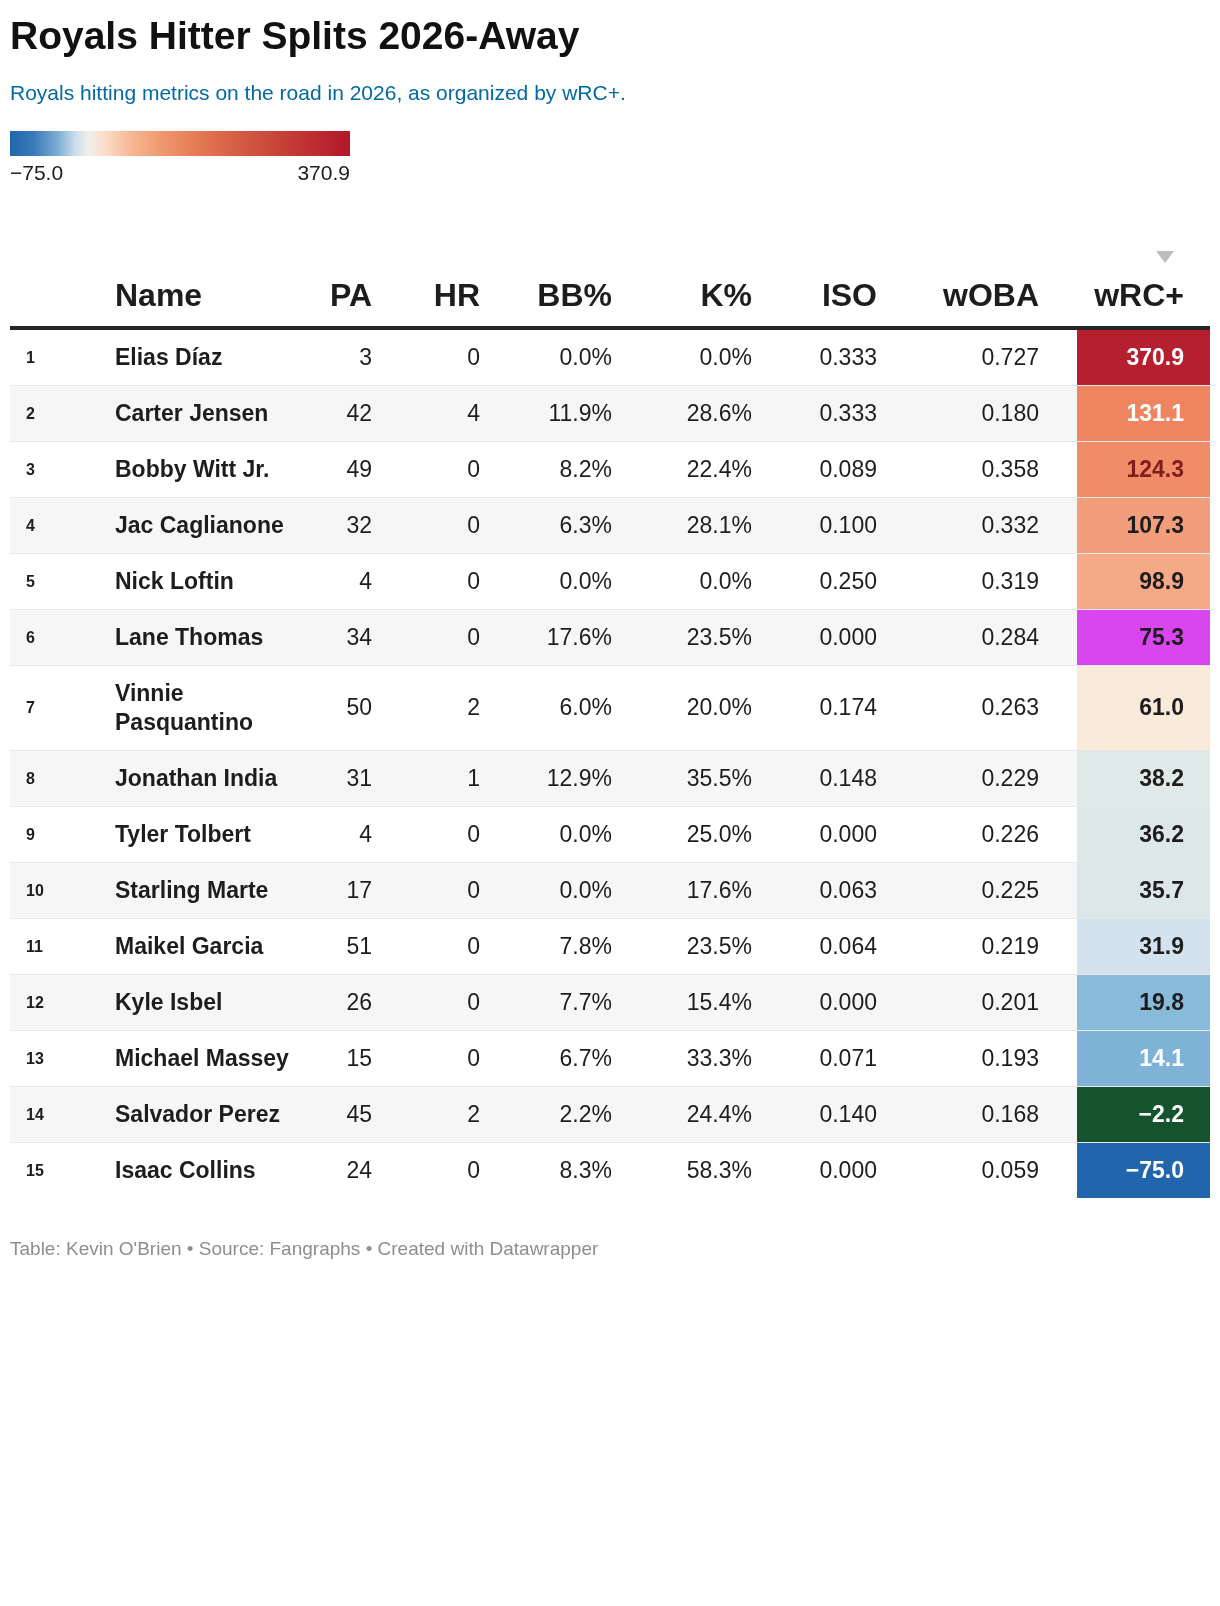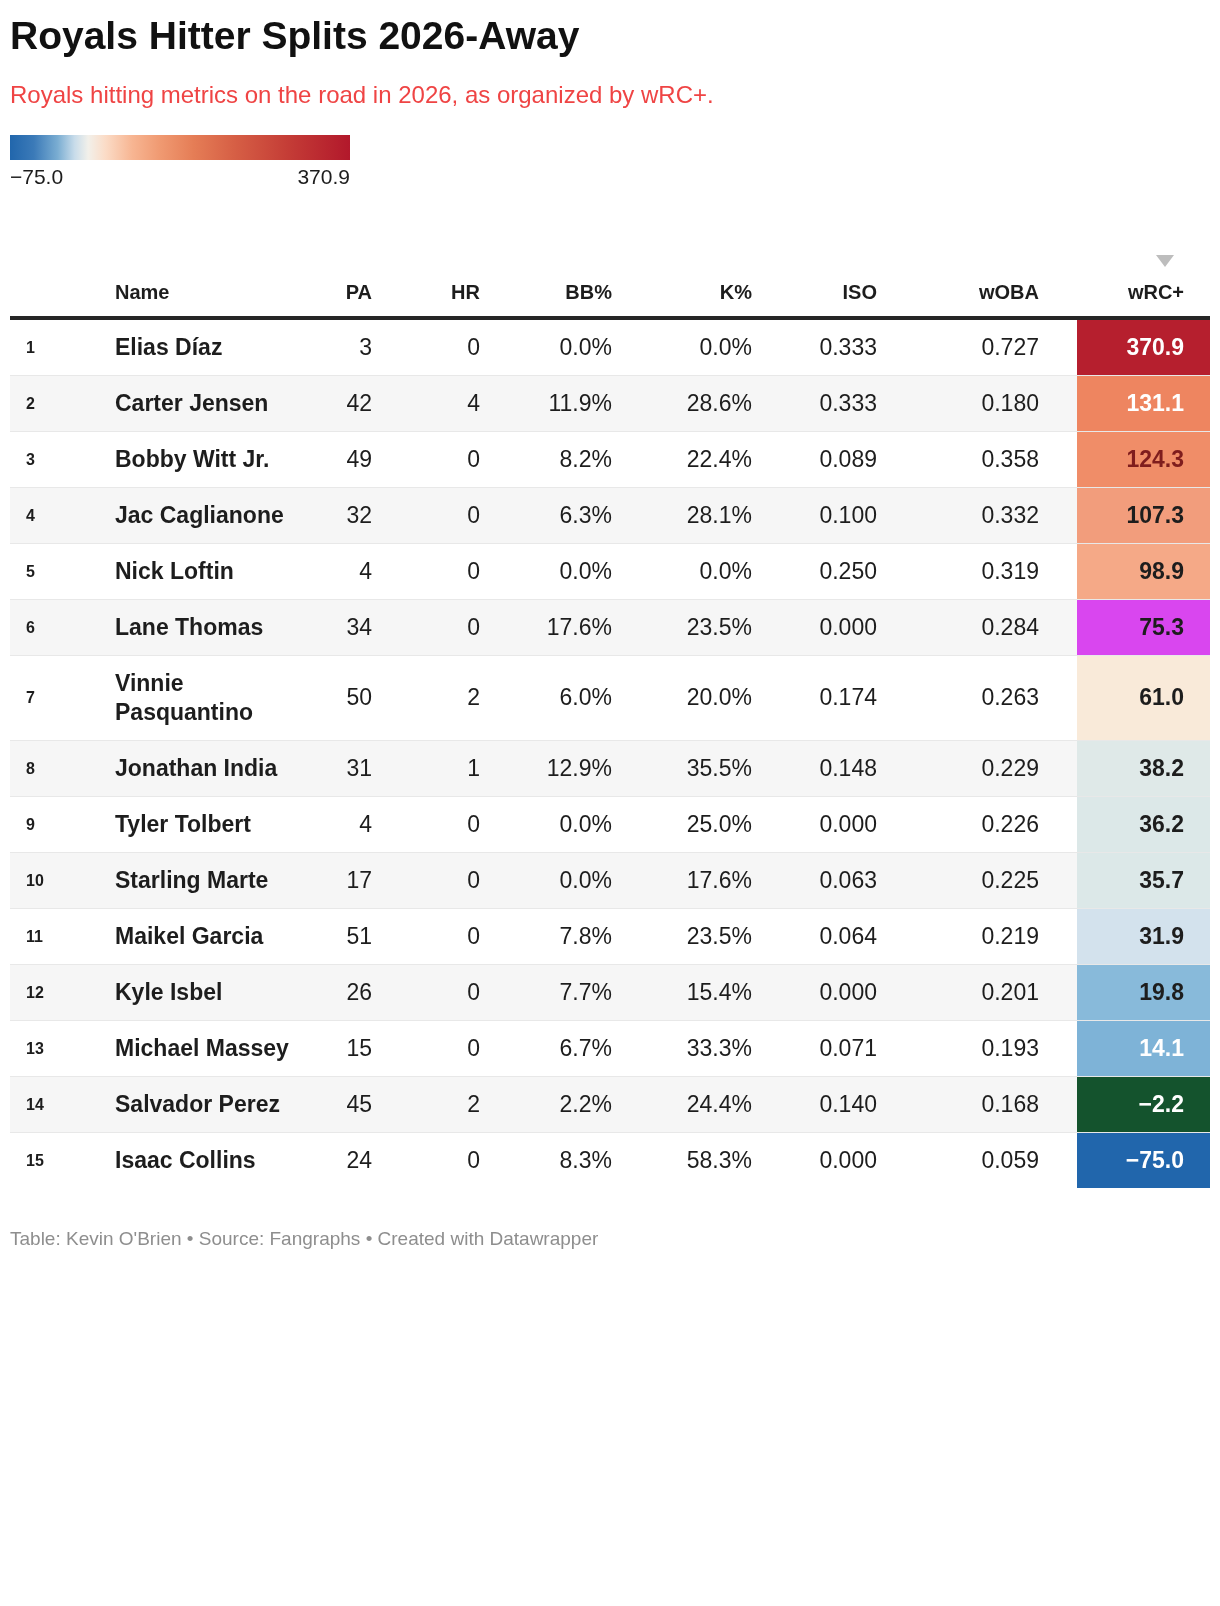--- a/index.html
+++ b/index.html
@@ -5,39 +5,39 @@
   html,body { margin:0; padding:0; background:#ffffff; }
   body {
     width:1220px; height:1606px; overflow:hidden;
     font-family:"Liberation Sans", sans-serif;
     color:#1d1d1d;
     -webkit-font-smoothing:antialiased;
   }
   .container { padding:0 10px; }
 
   .title { font-size:39px; font-weight:700; margin:14px 0 0 0; line-height:1.15; color:#111; }
-  .subtitle { font-size:24px; margin-top:22px; color:#ef4444; }
+  .subtitle { font-size:21px; margin-top:22px; color:#0369a1; }
 
   .legend { margin-top:26px; width:340px; }
   .legend-bar {
     height:25px; width:340px;
     background:linear-gradient(to right,
       #2166ac 0%, #3b7ab8 7%, #7aadd2 14%, #c8dcea 19%,
       #f2f0ea 23%, #fbdcc7 28%, #f7b592 36%, #f09a72 44%,
       #e57d56 54%, #d65f45 66%, #c43c36 82%, #b2182b 100%);
   }
   .legend-labels { display:flex; justify-content:space-between; font-size:21px; margin-top:5px; color:#1d1d1d; }
 
   table { width:1200px; border-collapse:collapse; table-layout:fixed; margin-top:66px; }
   col.c-rank { width:105px; } col.c-name { width:180px; } col.c-pa { width:85px; }
   col.c-hr { width:108px; } col.c-bb { width:132px; } col.c-k { width:140px; }
   col.c-iso { width:125px; } col.c-woba { width:192px; } col.c-wrc { width:133px; }
 
   thead th {
-    font-size:20px; font-weight:700; text-align:right;
+    font-size:32px; font-weight:700; text-align:right;
     padding:26px 8px 12px 0; vertical-align:bottom;
     border-bottom:4px solid #262626; position:relative; color:#1d1d1d;
   }
   thead th.name { text-align:left; padding-left:0; }
   thead th.rank { padding:0; }
   thead th.woba { padding-right:38px; }
   thead th.wrc { padding-right:26px; }
   .sort-arrow {
     position:absolute; top:0; right:36px;
     width:0; height:0;

